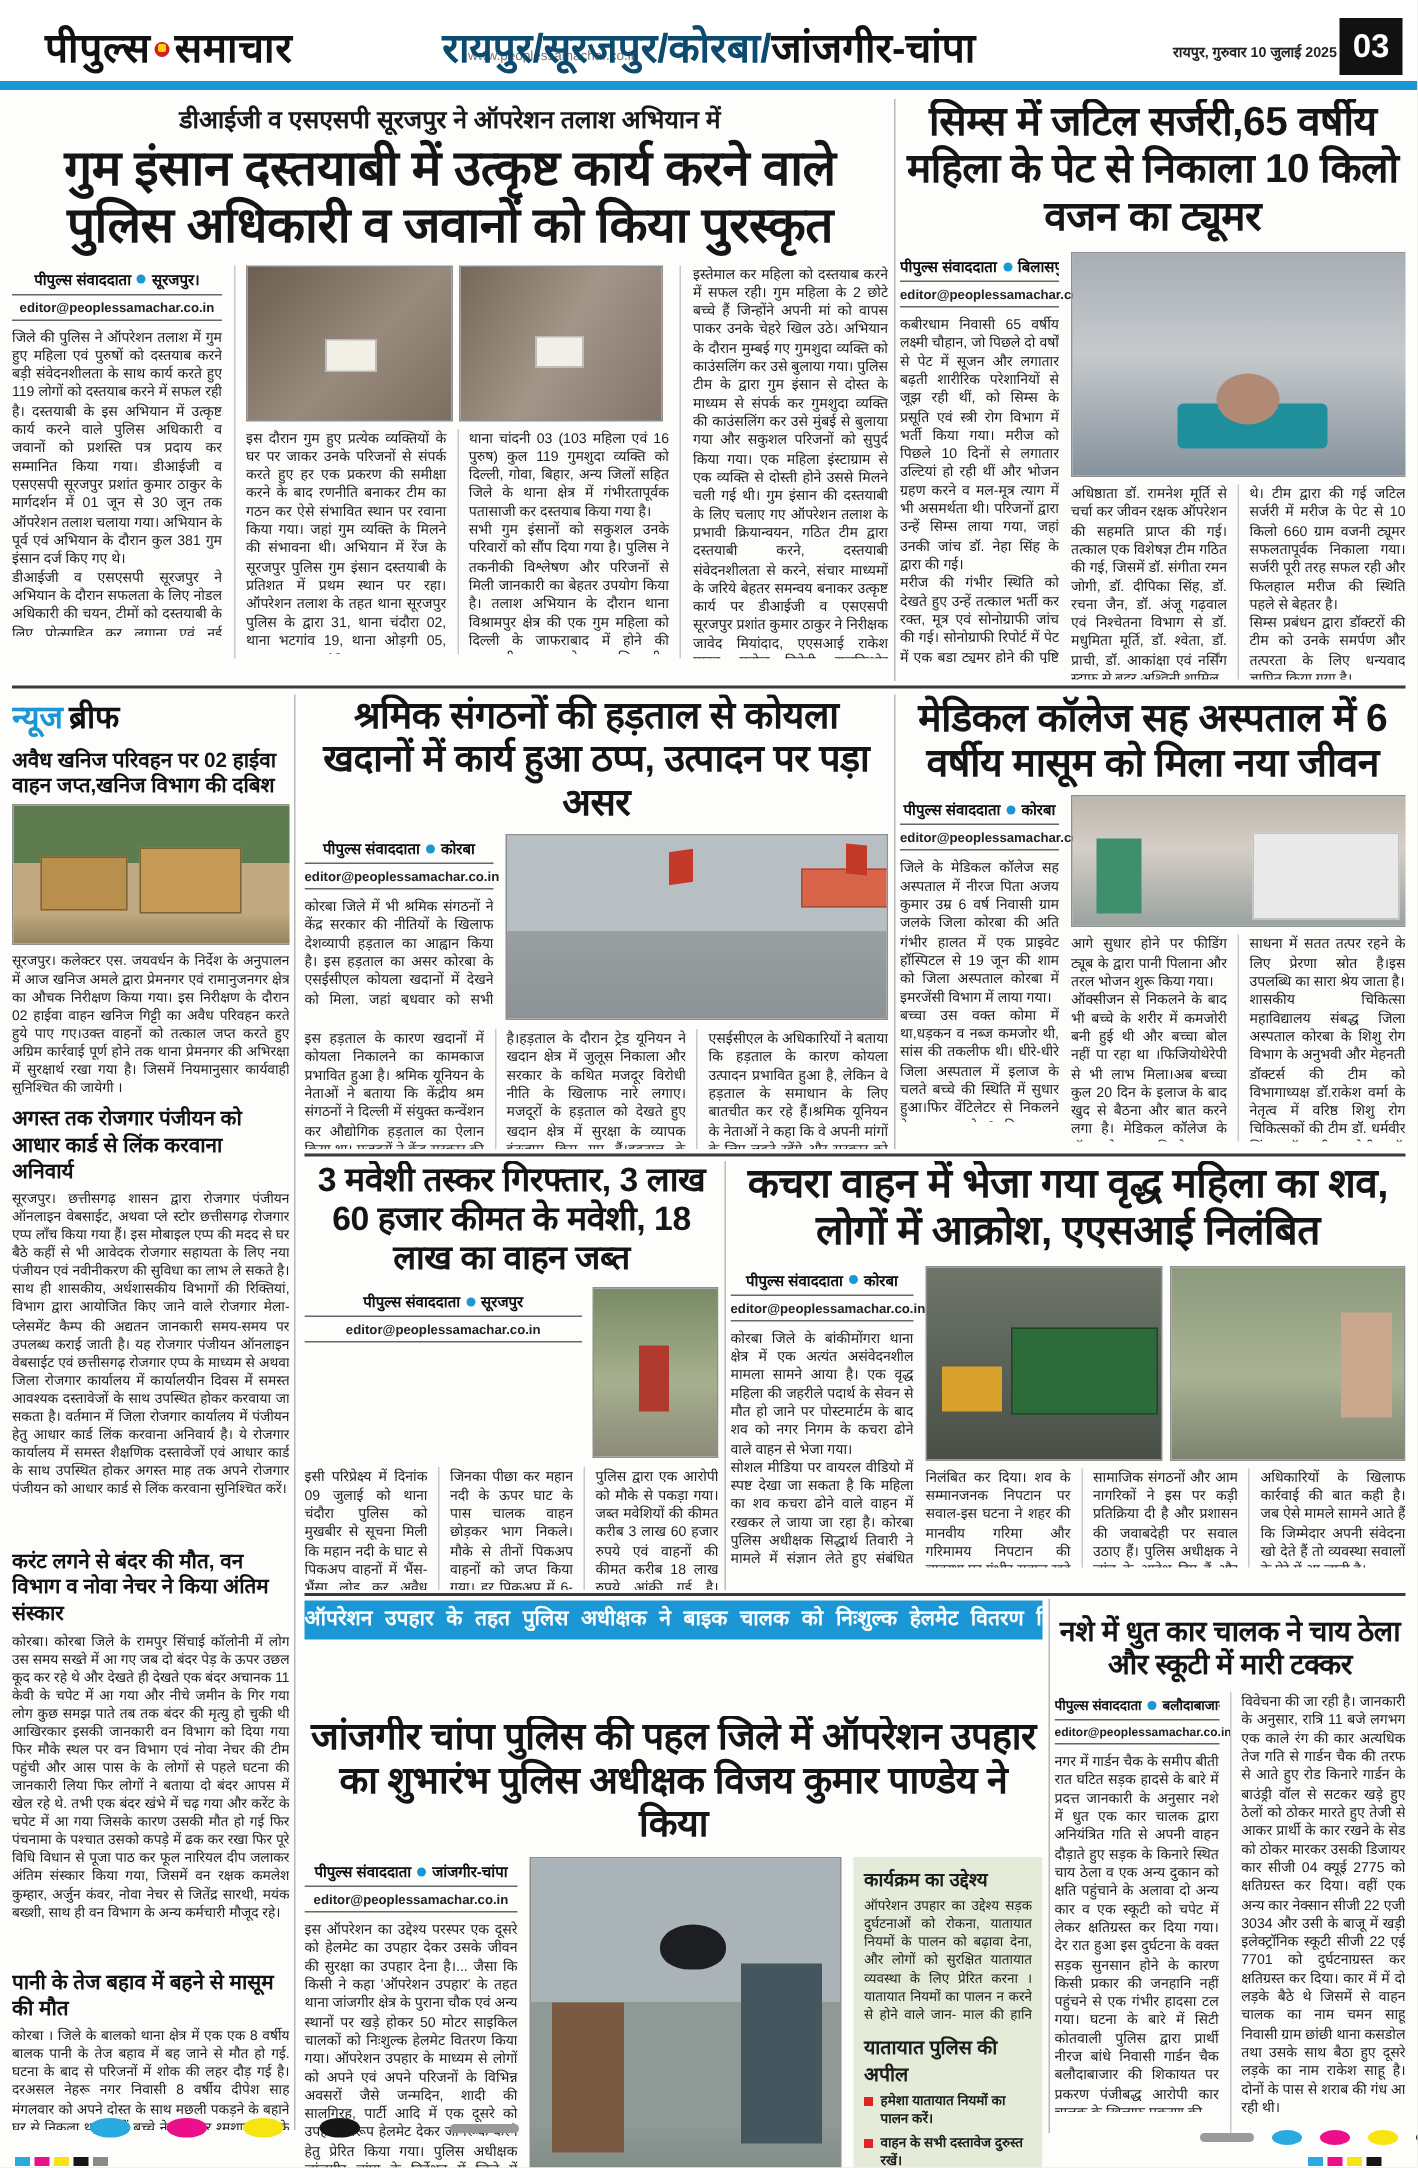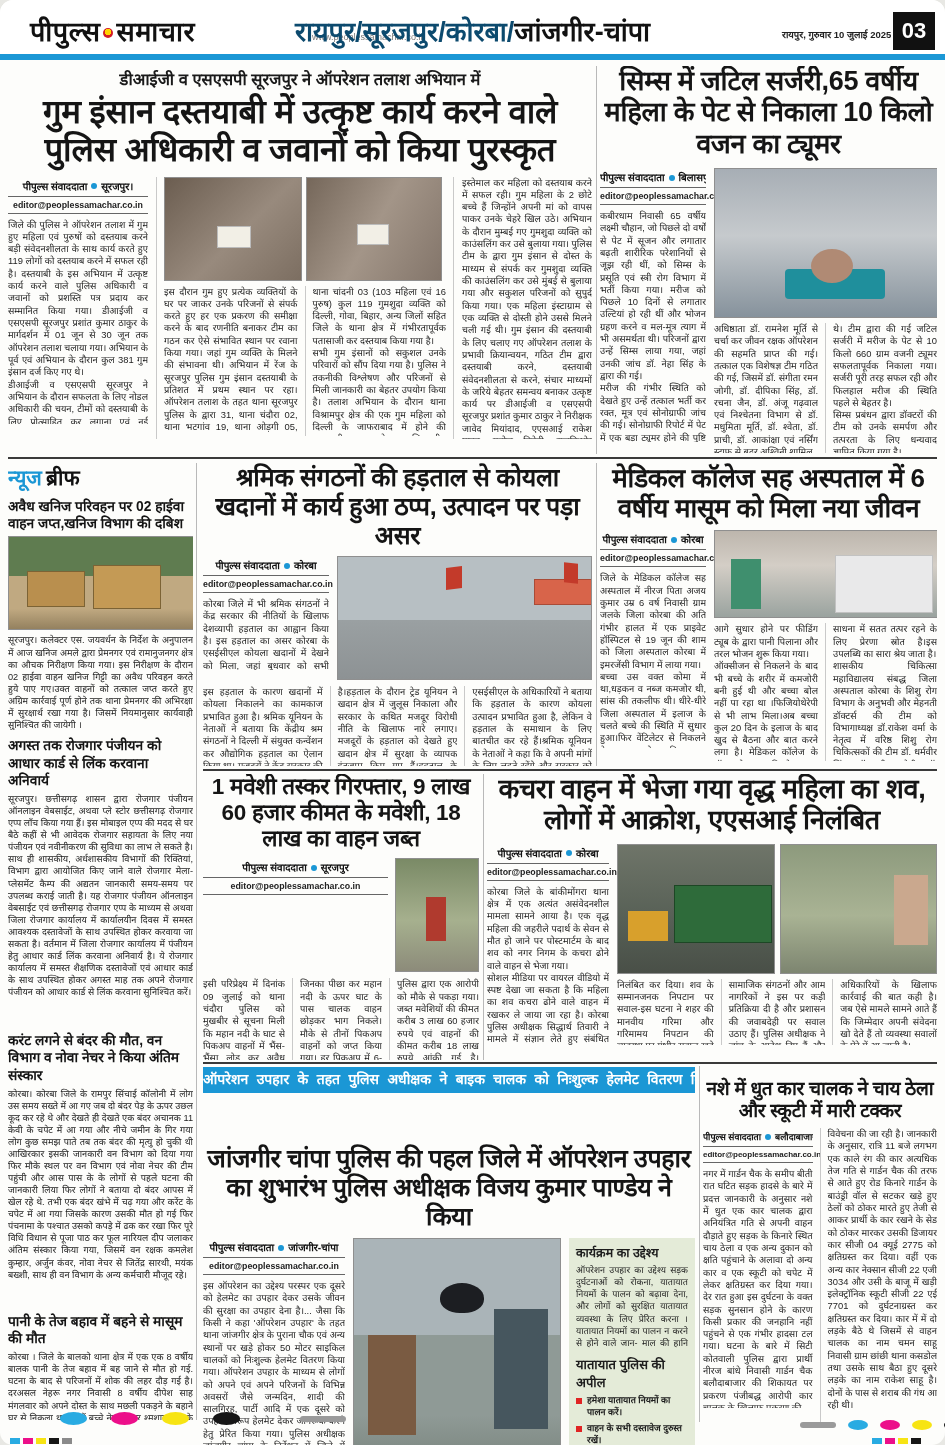--- a/index.html
+++ b/index.html
@@ -1,17 +1,17 @@
 <!DOCTYPE html>
 <html><head>
 <meta charset="utf-8">
 <style>
   html,body{margin:0;padding:0;background:#e8e8e4;}
   .page{position:relative;width:945px;height:1445px;background:#fdfdfb;margin:0 auto;
-        font-family:"Liberation Sans",sans-serif;color:#1d1d1d;overflow:hidden;border-radius:13px;}
+        font-family:"Liberation Sans",sans-serif;color:#1d1d1d;overflow:hidden;}
   .abs{position:absolute;}
   
   .masthead{left:0;top:0;width:945px;height:54px;background:#fff;}
   .logo{left:30px;top:12px;font-size:27px;font-weight:800;color:#111;letter-spacing:.5px;}
   .logo .pin{display:inline-block;width:10px;height:10px;border-radius:50%;
              background:radial-gradient(circle at 50% 40%,#ffd400 0 3px,#d41d24 3px);margin:0 3px 2px;vertical-align:middle;}
   .mh-url{left:312px;top:32px;font-size:9px;color:#777;}
   .edition{left:0;top:12px;width:945px;text-align:center;font-size:27px;font-weight:800;}
   .edition .red{color:#0c4a6e;}
   .edition .blk{color:#111;}
@@ -194,21 +194,21 @@
           <div class="bodytxt">साधना में सतत तत्पर रहने के लिए प्रेरणा स्रोत है।इस उपलब्धि का सारा श्रेय जाता है।
 शासकीय चिकित्सा महाविद्यालय संबद्ध जिला अस्पताल कोरबा के शिशु रोग विभाग के अनुभवी और मेहनती डॉक्टर्स की टीम को विभागाध्यक्ष डॉ.राकेश वर्मा के नेतृत्व में वरिष्ठ शिशु रोग चिकित्सकों की टीम डॉ. धर्मवीर सिंह, डॉ.आशीष सोनी, डॉ. अनन्या, डॉ. स्मिता, डॉ. हेमा सभी बधाई के पात्र हैं।</div>
         </div>
       </div>
     </div>
   </section>
   <div class="abs vd" style="left:596px;top:463px;height:303px;"></div>
   <div class="abs hr" style="left:203px;top:769px;width:734px;"></div>
 
   <section class="abs" style="left:203px;top:774px;width:276px;height:286px;overflow:hidden;">
-    <h2 class="hl" style="font-size:22.5px;margin:0 0 6px;">1 मवेशी तस्कर गिरफ्तार, 9 लाख 60 हजार कीमत के मवेशी, 18 लाख का वाहन जब्त</h2>
+    <h2 class="hl" style="font-size:22.5px;margin:0 0 6px;">3 मवेशी तस्कर गिरफ्तार, 3 लाख 60 हजार कीमत के मवेशी, 18 लाख का वाहन जब्त</h2>
     <div style="display:flex;gap:7px;">
       <div style="flex:1;min-width:0;">
         <div class="byline"><span>पीपुल्स संवाददाता</span><span class="dot"></span><span>सूरजपुर</span></div>
         <div class="email">editor@peoplessamachar.co.in</div>
       </div>
       <div class="photo" style="width:82px;height:112px;flex:0 0 auto;background:linear-gradient(180deg,#7a8a66,#a6b08e 55%,#8c8b7a);">
         <div style="position:absolute;left:30px;top:38px;width:20px;height:44px;background:#b03a2e;"></div>
       </div>
     </div>
     <div class="cols" style="height:110px;margin-top:6px;">

